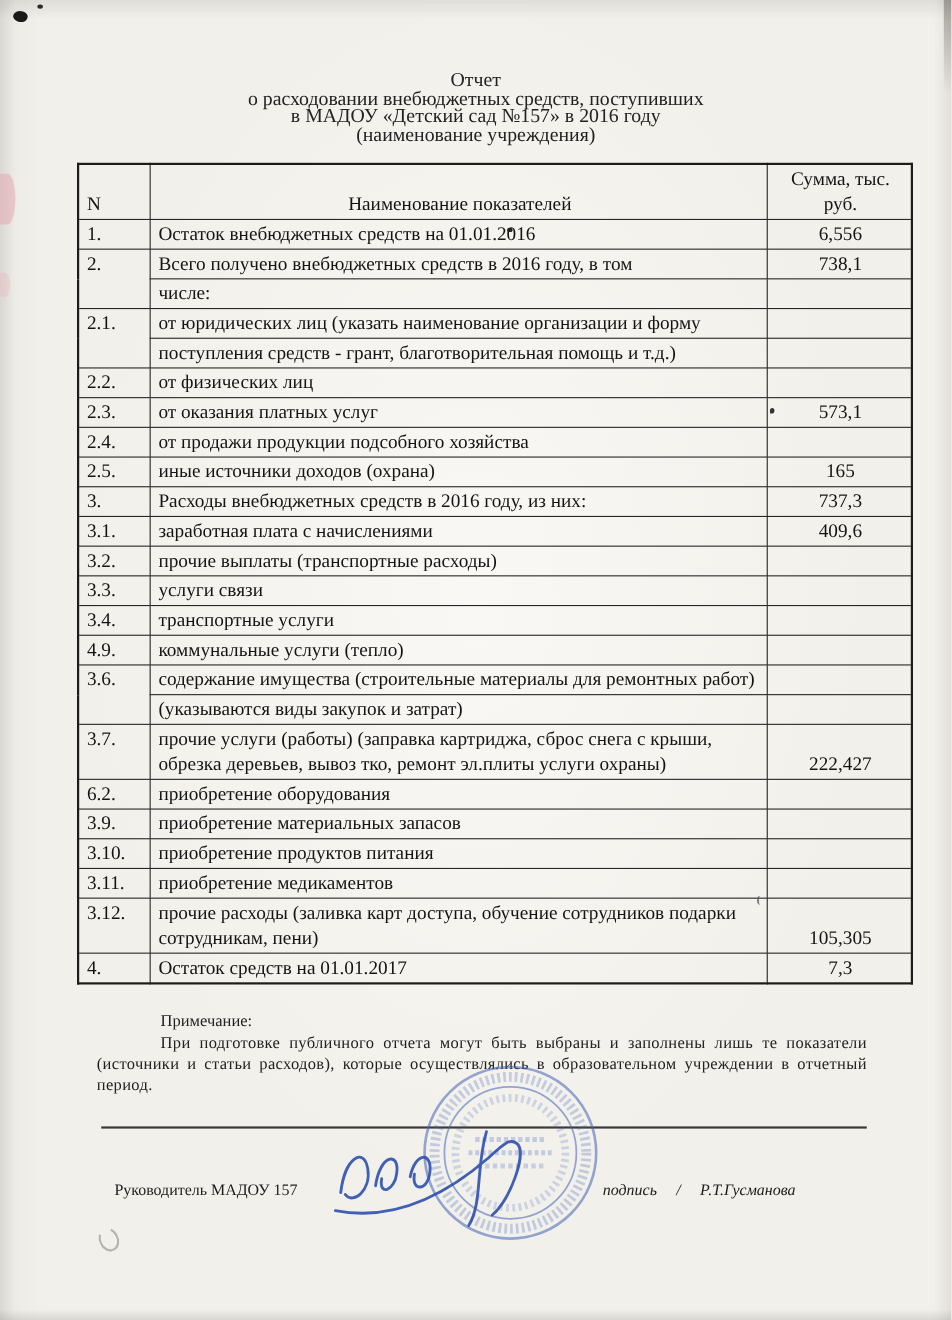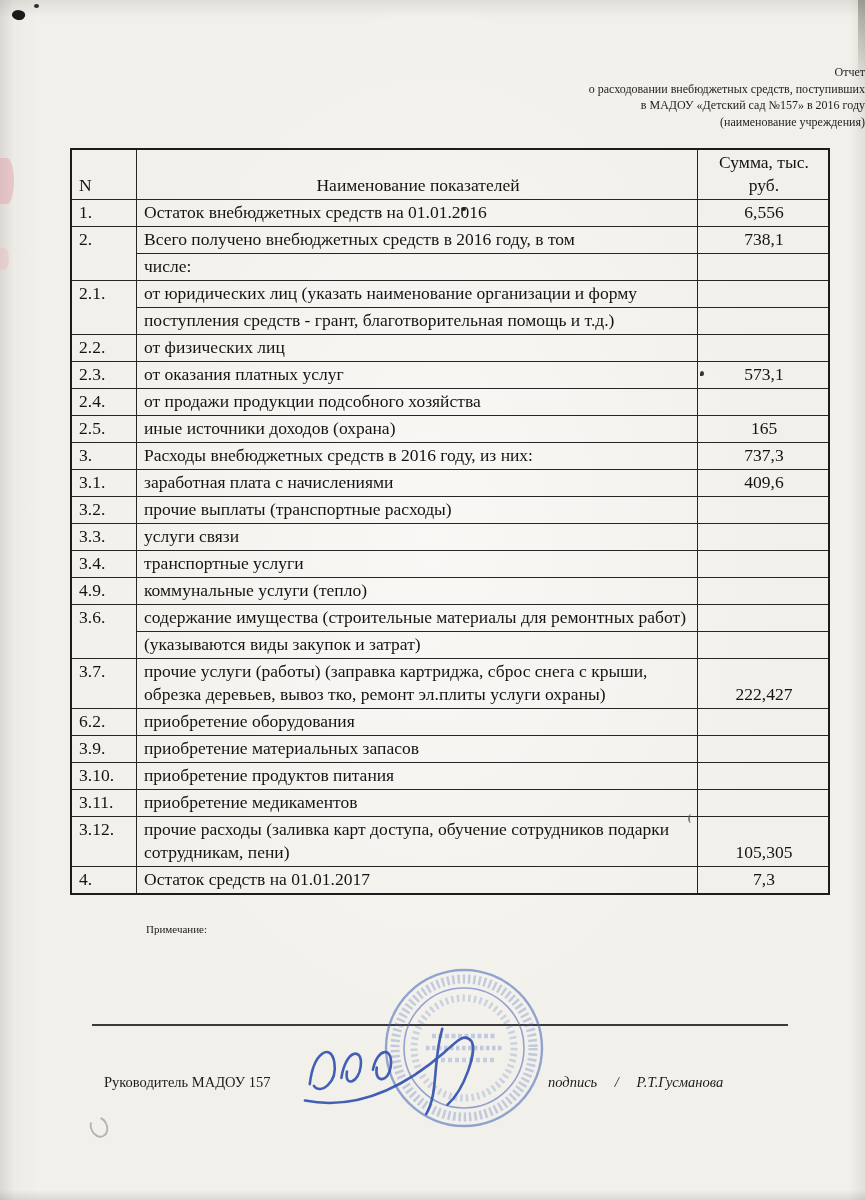--- a/index.html
+++ b/index.html
@@ -14,21 +14,21 @@
     background:
       radial-gradient(ellipse at 50% 45%, rgba(255,255,255,0.55) 0%, rgba(255,255,255,0) 60%),
       linear-gradient(90deg, rgba(0,0,0,0.10) 0px, rgba(0,0,0,0.02) 14px, rgba(0,0,0,0) 40px),
       linear-gradient(180deg, rgba(0,0,0,0.08) 0px, rgba(0,0,0,0) 18px),
       linear-gradient(270deg, rgba(0,0,0,0.07) 0px, rgba(0,0,0,0) 16px),
       #f2f0ea;
   }
   
   .title-block{
     position:absolute;top:64px;left:0;width:100%;
-    text-align:right;font-size:12px;line-height:16.5px;color:#222;
+    text-align:center;font-size:18px;line-height:16.5px;color:#222;
   }
   
   table.report{
     position:absolute;left:70px;top:148px;width:731px;
     border-collapse:collapse;table-layout:fixed;
     font-size:17.5px;color:#141414;
     border:2.5px solid #1c1c1c;
   }
   table.report th, table.report td{
     border:1.5px solid #262626;
@@ -42,21 +42,21 @@
   td.c-num{vertical-align:top;}
   td.c-name{}
   td.c-val{text-align:center;padding-left:3px;padding-right:3px;}
   .v-top{vertical-align:top;}
   .v-middle{vertical-align:middle;font-family:Liberation Serif, serif;}
   .v-bottom{vertical-align:bottom;}
   td:empty::after{content:"\00a0";}
   
   .note{
     position:absolute;left:88px;top:920px;width:700px;
-    font-size:11px;line-height:19px;color:#222;
+    font-size:15px;line-height:19px;color:#222;
   }
   .note .note-label{margin-left:58px;}
   .note .note-text{text-align:justify;text-indent:58px;margin-top:1px;letter-spacing:0.3px;}
   
   .footer-rule{
     position:absolute;left:92px;top:1024px;width:696px;height:0;
     border-top:2px solid #3a3a3a;
   }
   .footer-left{position:absolute;left:104px;top:1074px;font-size:14.5px;}
   .footer-right{position:absolute;left:548px;top:1074px;font-size:14.5px;font-style:italic;}
@@ -213,20 +213,21 @@
         <tr>
           <td rowspan="1" class="c-num v-top">4.</td>
           <td class="c-name">Остаток средств на 01.01.2017</td>
           <td class="c-val v-top">7,3</td>
         </tr>
       </tbody>
   </table>
 
   <div class="note">
     <div class="note-label">Примечание:</div>
+    <div class="note-text">При подготовке публичного отчета могут быть выбраны и заполнены лишь те показатели (источники и статьи расходов), которые осуществлялись в образовательном учреждении в отчетный период.</div>
   </div>
 
   <div class="footer-rule"></div>
 
   <svg class="stamp" viewBox="0 0 165 165">
     <g stroke="#4464b8" fill="none">
       <circle cx="82" cy="82" r="78" stroke-width="2.4"></circle>
       <circle cx="82" cy="82" r="60" stroke-width="1.6"></circle>
       <circle cx="82" cy="82" r="69" stroke-width="9" stroke-dasharray="2.5 2.8" opacity="0.5"></circle>
       <circle cx="82" cy="82" r="50" stroke-width="7" stroke-dasharray="2.5 3.2" opacity="0.4"></circle>

